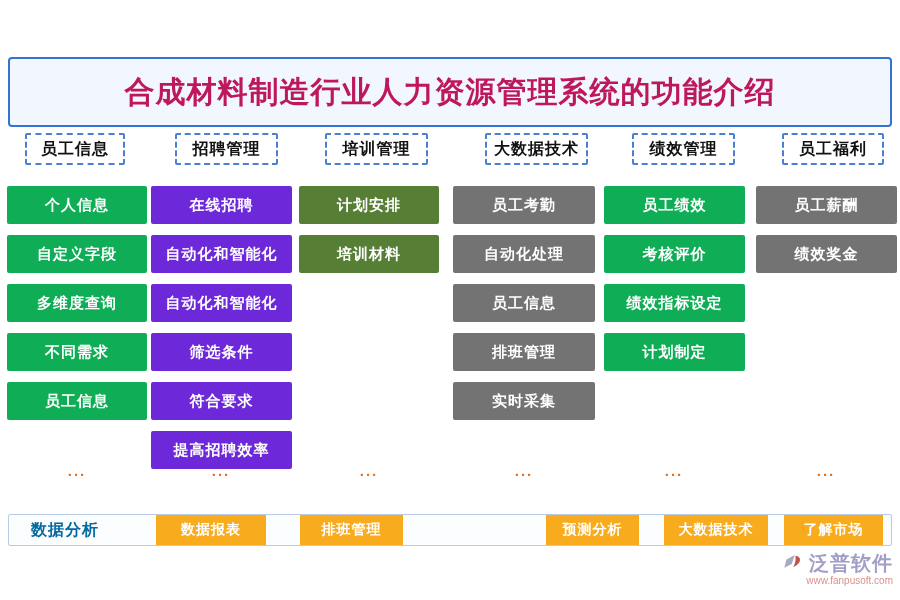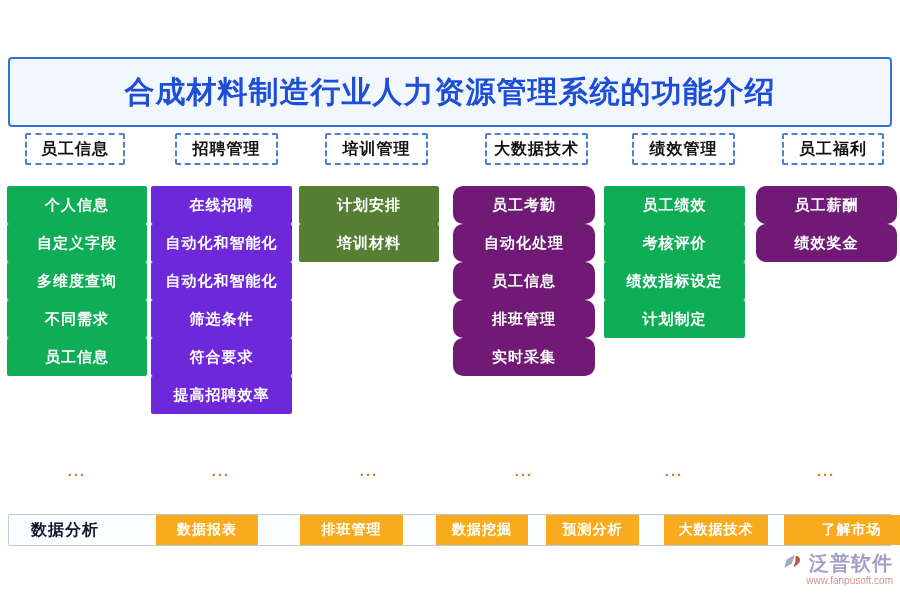--- a/index.html
+++ b/index.html
@@ -6,21 +6,21 @@
   body{font-family:"Liberation Sans","DejaVu Sans",sans-serif;}
   .stage{position:relative;width:900px;height:600px;background:#ffffff;overflow:hidden;}
 
   
   .title-box{
     position:absolute;left:8px;top:57px;width:880px;height:66px;
     background:#f2f7fd;border:2px solid #3273d3;border-radius:4px;
     display:flex;align-items:center;justify-content:center;
   }
   .title-box h1{
-    margin:0;font-size:30px;font-weight:bold;color:#1d4ed8;letter-spacing:1px;
+    margin:0;font-size:30px;font-weight:bold;color:#be185d;letter-spacing:1px;
   }
 
   
   .cat{
     position:absolute;top:133px;height:28px;background:#ffffff;
     border:2px dashed #4a7fd4;border-radius:2px;z-index:2;
     display:flex;align-items:center;justify-content:center;
     font-size:16px;font-weight:bold;color:#111111;letter-spacing:1px;
   }
   .cat1{left:25px;width:96px;}
@@ -32,66 +32,66 @@
 
   
   .watermark{
     position:absolute;left:338px;top:150px;z-index:1;opacity:0.22;
     display:flex;align-items:center;gap:2px;pointer-events:none;
   }
   .watermark .wm-text{font-size:13px;font-weight:bold;color:#8a88b8;}
   .watermark svg{width:14px;height:14px;}
 
   
-  .col{position:absolute;top:186px;display:flex;flex-direction:column;}
+  .col{position:absolute;top:186px;display:flex;flex-direction:column;gap:11px;}
   .col1{left:7px;width:140px;}
   .col2{left:151px;width:141px;}
   .col3{left:299px;width:140px;}
   .col4{left:453px;width:142px;}
   .col5{left:604px;width:141px;}
   .col6{left:756px;width:141px;}
   .node{
     height:38px;border-radius:2px;color:#ffffff;
     display:flex;align-items:center;justify-content:center;
     font-size:15px;font-weight:bold;letter-spacing:1px;
   }
   .green{background:#0fae56;}
   .periwinkle{background:#6d28d9;}
   .olive{background:#567f35;}
-  .blue{background:#701a75;border-radius:10px;}
+  .blue{background:#737373;}
 
   
   .dots{
     position:absolute;top:462px;width:60px;text-align:center;
     color:#e8731d;font-size:15px;font-weight:bold;letter-spacing:2px;
   }
   .dots1{left:47px;} .dots2{left:191px;} .dots3{left:339px;}
   .dots4{left:494px;} .dots5{left:644px;} .dots6{left:796px;}
 
   
   .bottom-strip{
     position:absolute;left:8px;top:514px;width:882px;height:30px;
     background:#fbfdff;border:1px solid #b9cbe4;border-radius:2px;
   }
   .bottom-label{
     position:absolute;left:22px;top:0;height:100%;
     display:flex;align-items:center;
-    font-size:16px;font-weight:bold;color:#0f172a;letter-spacing:1px;
+    font-size:16px;font-weight:bold;color:#0369a1;letter-spacing:1px;
   }
   .obox{
     position:absolute;top:0;bottom:0;background:#f8ab1c;color:#ffffff;
     display:flex;align-items:center;justify-content:center;
     font-size:14px;font-weight:bold;letter-spacing:1px;
   }
-  .ob1{left:147px;width:102px;}
+  .ob1{left:147px;width:110px;}
   .ob2{left:291px;width:103px;}
   .ob3{left:427px;width:92px;}
   .ob4{left:537px;width:93px;}
   .ob5{left:655px;width:104px;}
-  .ob6{left:775px;width:99px;padding-left:18px;}
+  .ob6{left:775px;width:99px;}
 
   
   .brand{
     position:absolute;right:7px;top:550px;
     display:flex;flex-direction:column;align-items:flex-end;
   }
   .brand-row{display:flex;align-items:center;gap:3px;}
   .brand-row svg{width:24px;height:24px;}
   .brand-name{font-size:20px;font-weight:bold;color:#a29fc7;letter-spacing:1px;}
   .brand-url{font-size:10px;color:#d9918b;margin-top:-2px;}
@@ -166,21 +166,20 @@
   <div class="dots dots2">...</div>
   <div class="dots dots3">...</div>
   <div class="dots dots4">...</div>
   <div class="dots dots5">...</div>
   <div class="dots dots6">...</div>
 
   <div class="bottom-strip">
     <div class="bottom-label">数据分析</div>
     <div class="obox ob1">数据报表</div>
     <div class="obox ob2">排班管理</div>
-    <div class="obox ob3">数据挖掘</div>
     <div class="obox ob4">预测分析</div>
     <div class="obox ob5">大数据技术</div>
     <div class="obox ob6">了解市场</div>
   </div>
 
   <div class="brand">
     <div class="brand-row">
       <svg viewBox="0 0 32 32">
         <path d="M6 10 L17 4 L13 16 L3 21 Z" fill="#a8abbe"></path>
         <path d="M18 5 C27 6 26 16 15 20 C19 13 18 9 18 5 Z" fill="#c0544b"></path>

